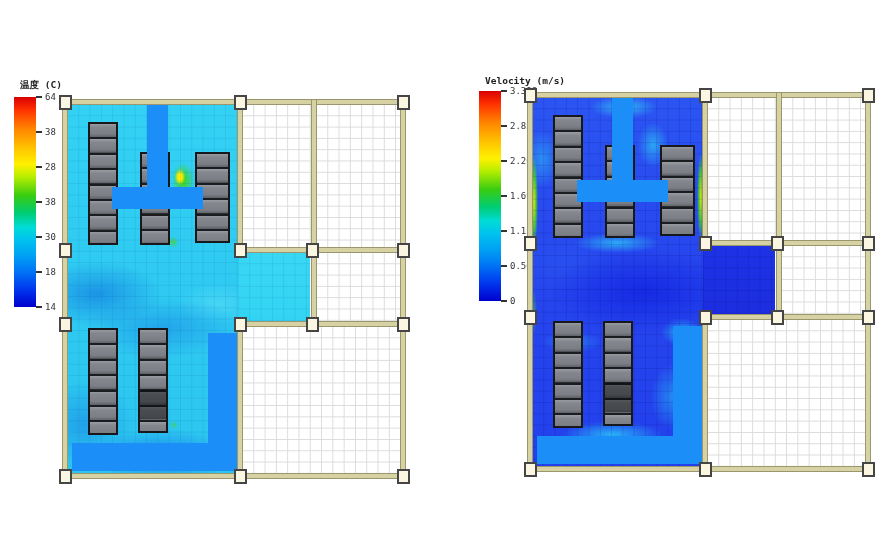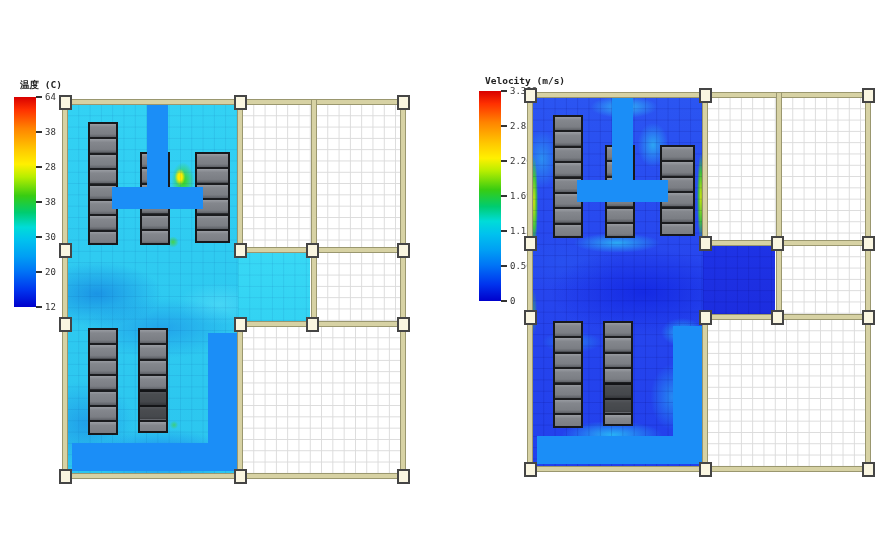--- a/index.html
+++ b/index.html
@@ -118,25 +118,25 @@
         <span class="tick">
             <span class="dash"></span>
             <span>38</span>
           </span>
         <span class="tick">
             <span class="dash"></span>
             <span>30</span>
           </span>
         <span class="tick">
             <span class="dash"></span>
-            <span>20</span>
-          </span>
-        <span class="tick">
-            <span class="dash"></span>
-            <span>12</span>
+            <span>18</span>
+          </span>
+        <span class="tick">
+            <span class="dash"></span>
+            <span>14</span>
           </span>
       </div>
     </div>
   </div>
 
   <div class="plan temp panel-temp-plan">
 
     <div class="abs contour main-hall" style="left:4px;top:4px;width:171px;height:370px;"></div>
     <div class="abs contour corridor" style="left:175px;top:152px;width:72px;height:70px;"></div>
 

